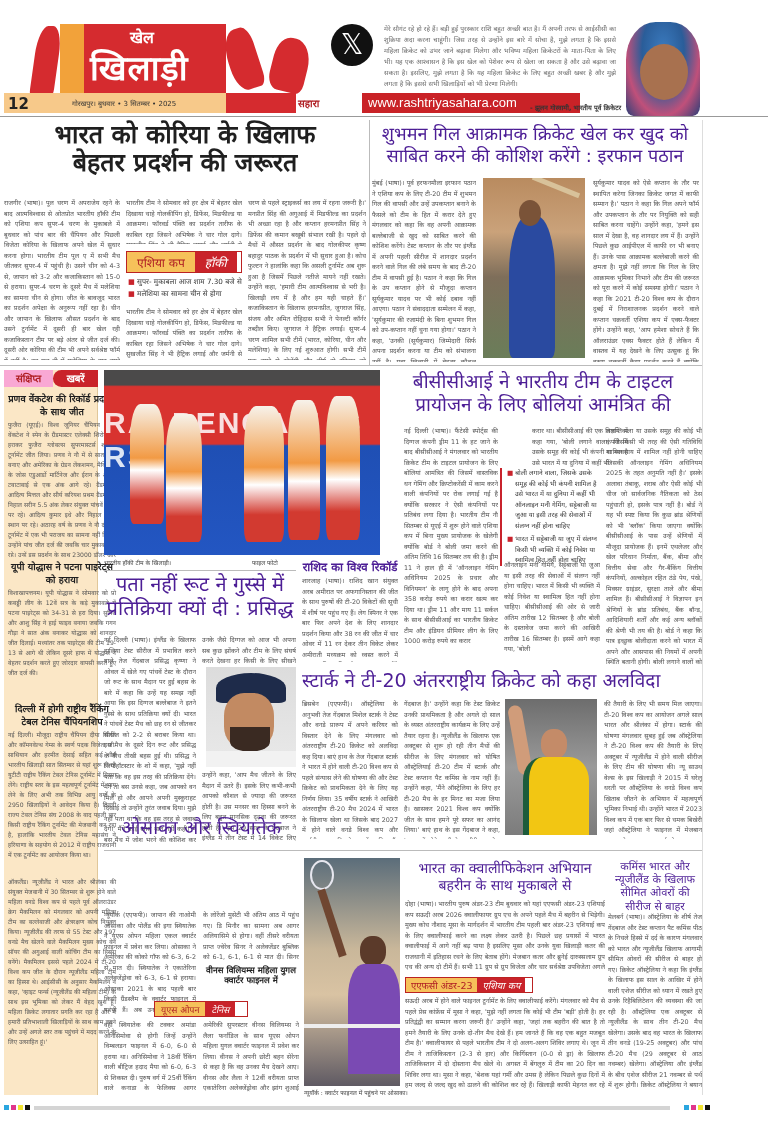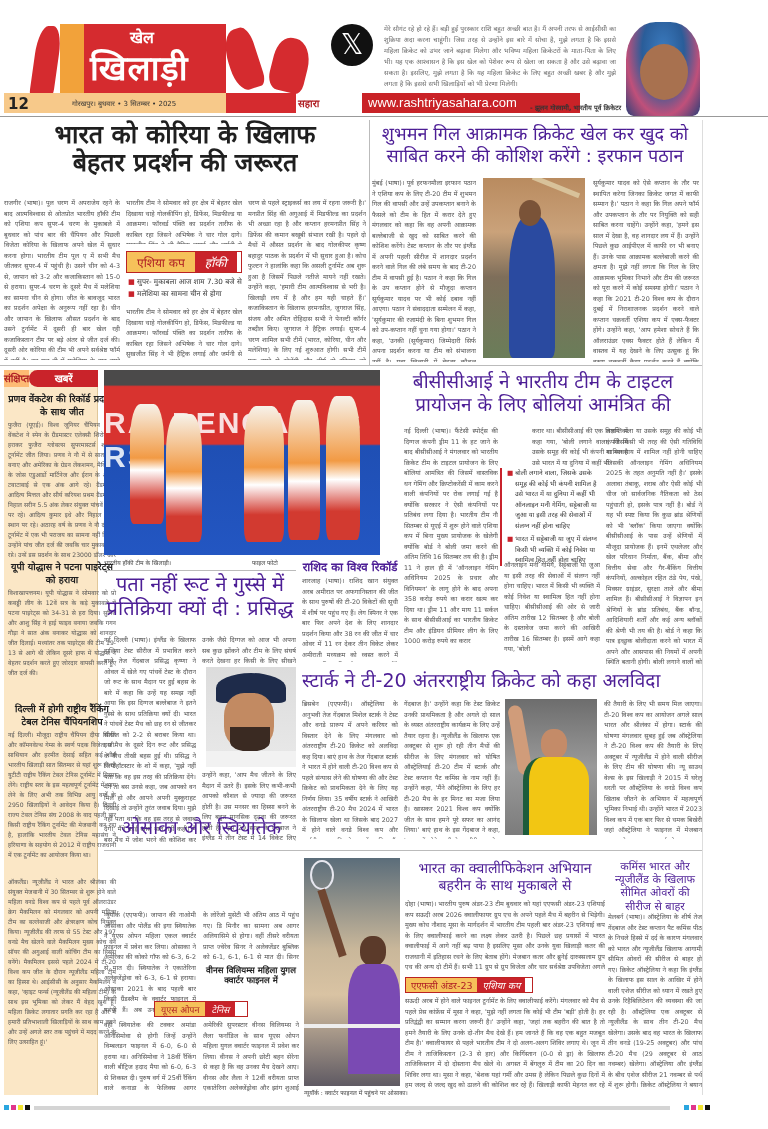--- a/index.html
+++ b/index.html
@@ -31,21 +31,21 @@
   .caption { position: absolute; font-size: 6px; color: #444; }
   .tagbox { position: absolute; display: flex; height: 22px; font-size: 12px; border: 1px solid #b22; }
   .tagbox .l { background: #f6c15a; color: #b02025; padding: 2px 10px; }
   .tagbox .r { background: #c9232a; color: #fff; padding: 2px 10px; font-style: italic; }
   .bullet { font-size: 7.2px; line-height: 12px; color: #333; padding-left: 10px; text-indent: -8px; }
   .bullet:before { content: "■ "; color: #c8232c; }
   .sidebar { position: absolute; left: 4px; top: 370px; width: 94px; height: 725px; background: #fbe7c6; border-right: 1px solid #e0c79a; }
   .side-h { font-weight: bold; color: #1f1f1f; text-align: center; font-size: 9.5px; line-height: 13px; margin: 3px 2px 2px; }
   .side-t { font-size: 6.1px; line-height: 10px; color: #555; padding: 0 4px; text-align: justify; }
   .brief-head { position: absolute; left: 4px; top: 370px; width: 94px; height: 17px; display: flex; font-size: 10px; font-weight: bold; }
-  .brief-head .a { background: #fdba74; color: #b02025; padding: 1px 0; }
+  .brief-head .a { background: #f9a8d4; color: #b02025; padding: 1px 12px; }
   .brief-head .b { background: #c9232a; color: #fff; padding: 1px 8px; border-radius: 10px 0 0 10px; flex: 1; text-align: center; }
   .vline { position: absolute; width: 1px; background: #bbb; }
   .hline { position: absolute; height: 1px; background: #bbb; }
   .cmyk { position: absolute; display: flex; gap: 2px; }
   .cmyk span { width: 5px; height: 5px; display: block; }
 </style>
 </head>
 <body>
 
 <div>

